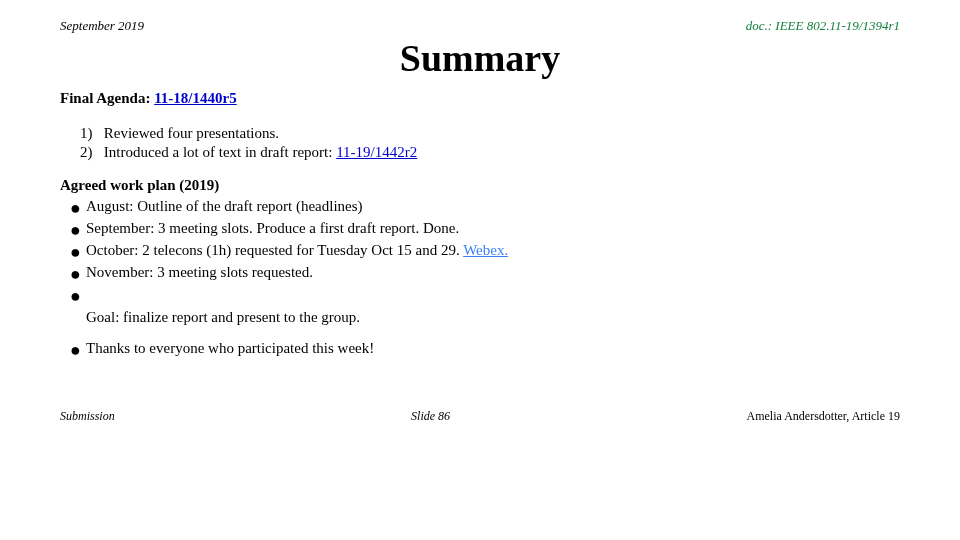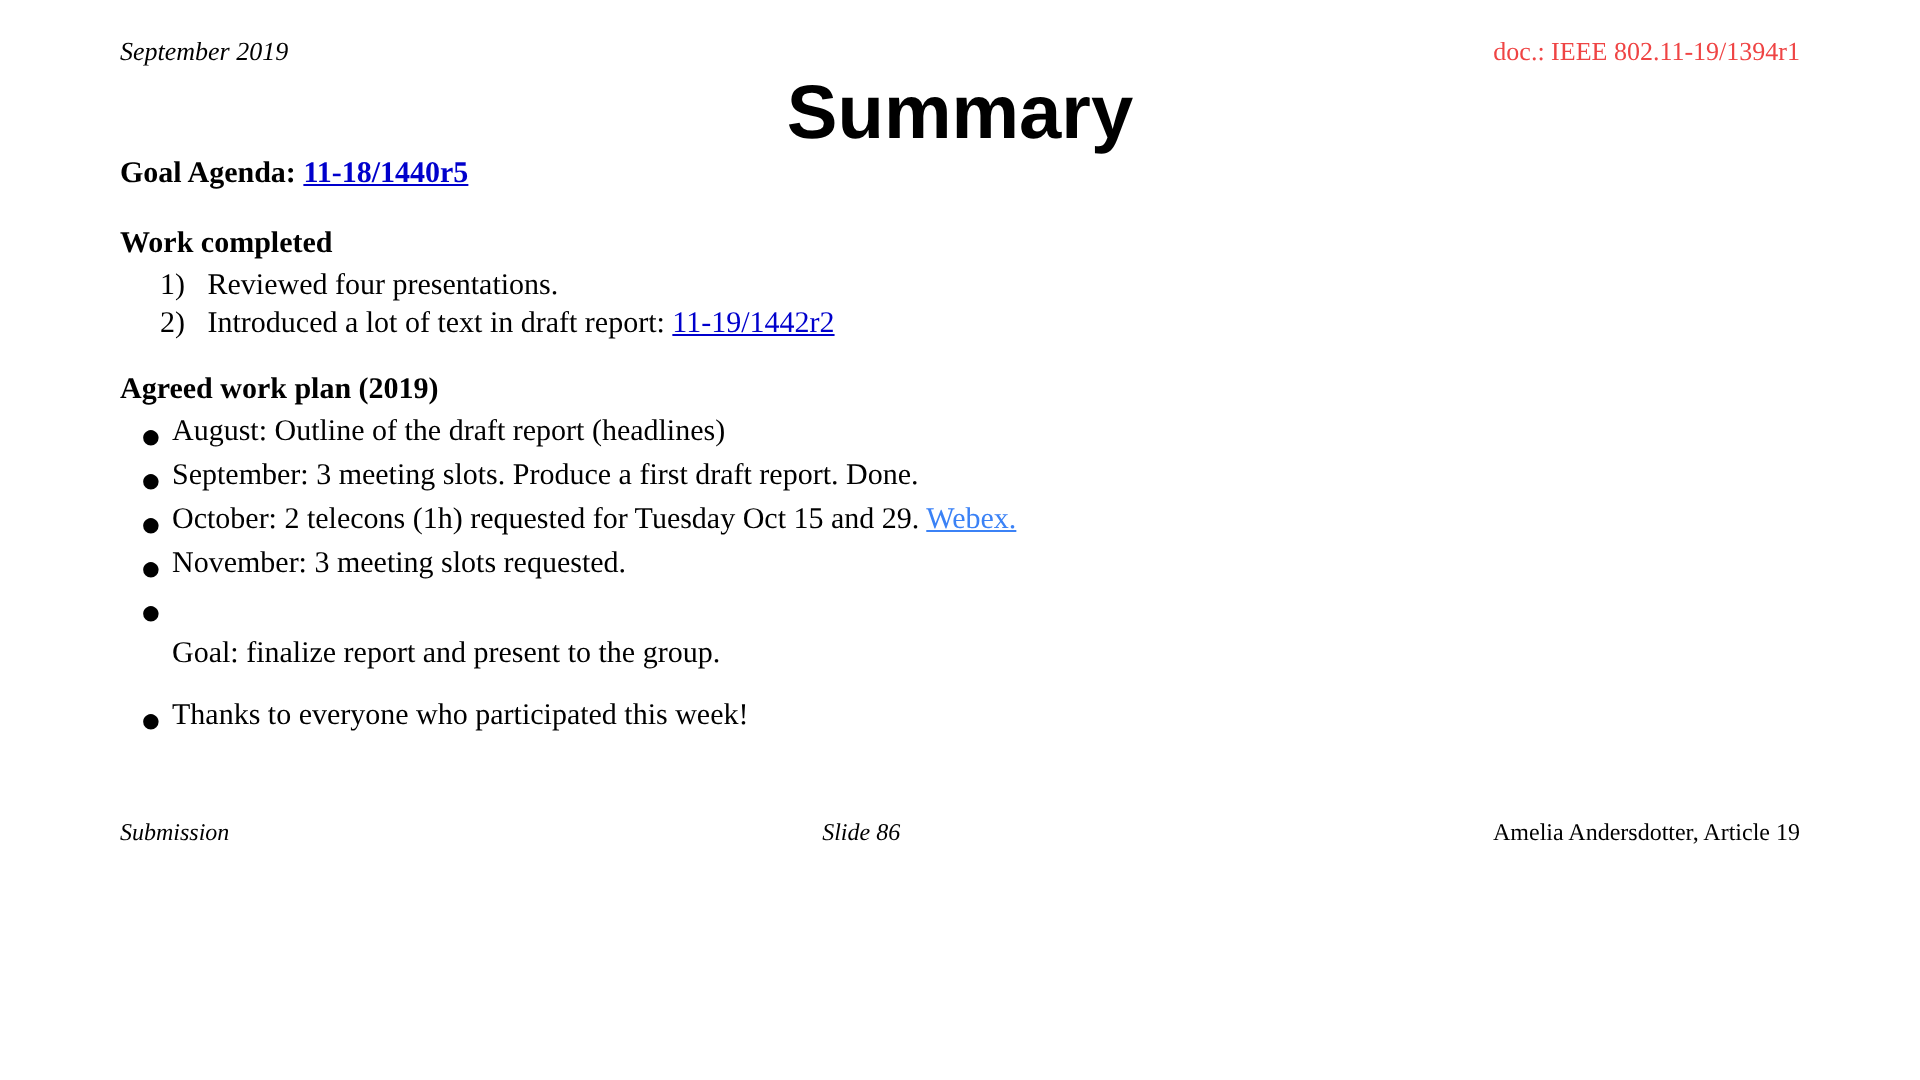--- a/index.html
+++ b/index.html
@@ -32,29 +32,31 @@
     }
 
     .header-left {
       font-size: 13px;
       font-style: italic;
       color: #000;
     }
 
     .header-right {
       font-size: 13px;
-      color: #ef4444;
+      font-style: italic;
+      color: #15803d;
     }
 
     .title {
       text-align: center;
       font-size: 38px;
       font-weight: bold;
       color: #000;
-      font-family: Liberation Sans, sans-serif;
+      margin-bottom: 10px;
+      font-family: Liberation Serif, serif;
     }
 
     .final-agenda {
       font-size: 15px;
       font-weight: bold;
       color: #000;
       margin-bottom: 18px;
     }
 
     .final-agenda a {
@@ -186,25 +188,24 @@
 <div class="slide">
 
   <div class="header-row">
     <span class="header-left">September 2019</span>
     <span class="header-right">doc.: IEEE 802.11-19/1394r1</span>
   </div>
 
   <div class="title">Summary</div>
 
   <div class="final-agenda">
-    <span>Goal Agenda:</span>
+    <span>Final Agenda:</span>
     <a href="#">11-18/1440r5</a>
   </div>
 
-  <div class="section-title">Work completed</div>
   <ul class="numbered-list">
     <li>
       <span>1)&nbsp;&nbsp;</span>
       <span>Reviewed four presentations.</span>
     </li>
     <li>
       <span>2)&nbsp;&nbsp;</span>
       <span>Introduced a lot of text in draft report: </span><a href="#">11-19/1442r2</a>
     </li>
   </ul>

